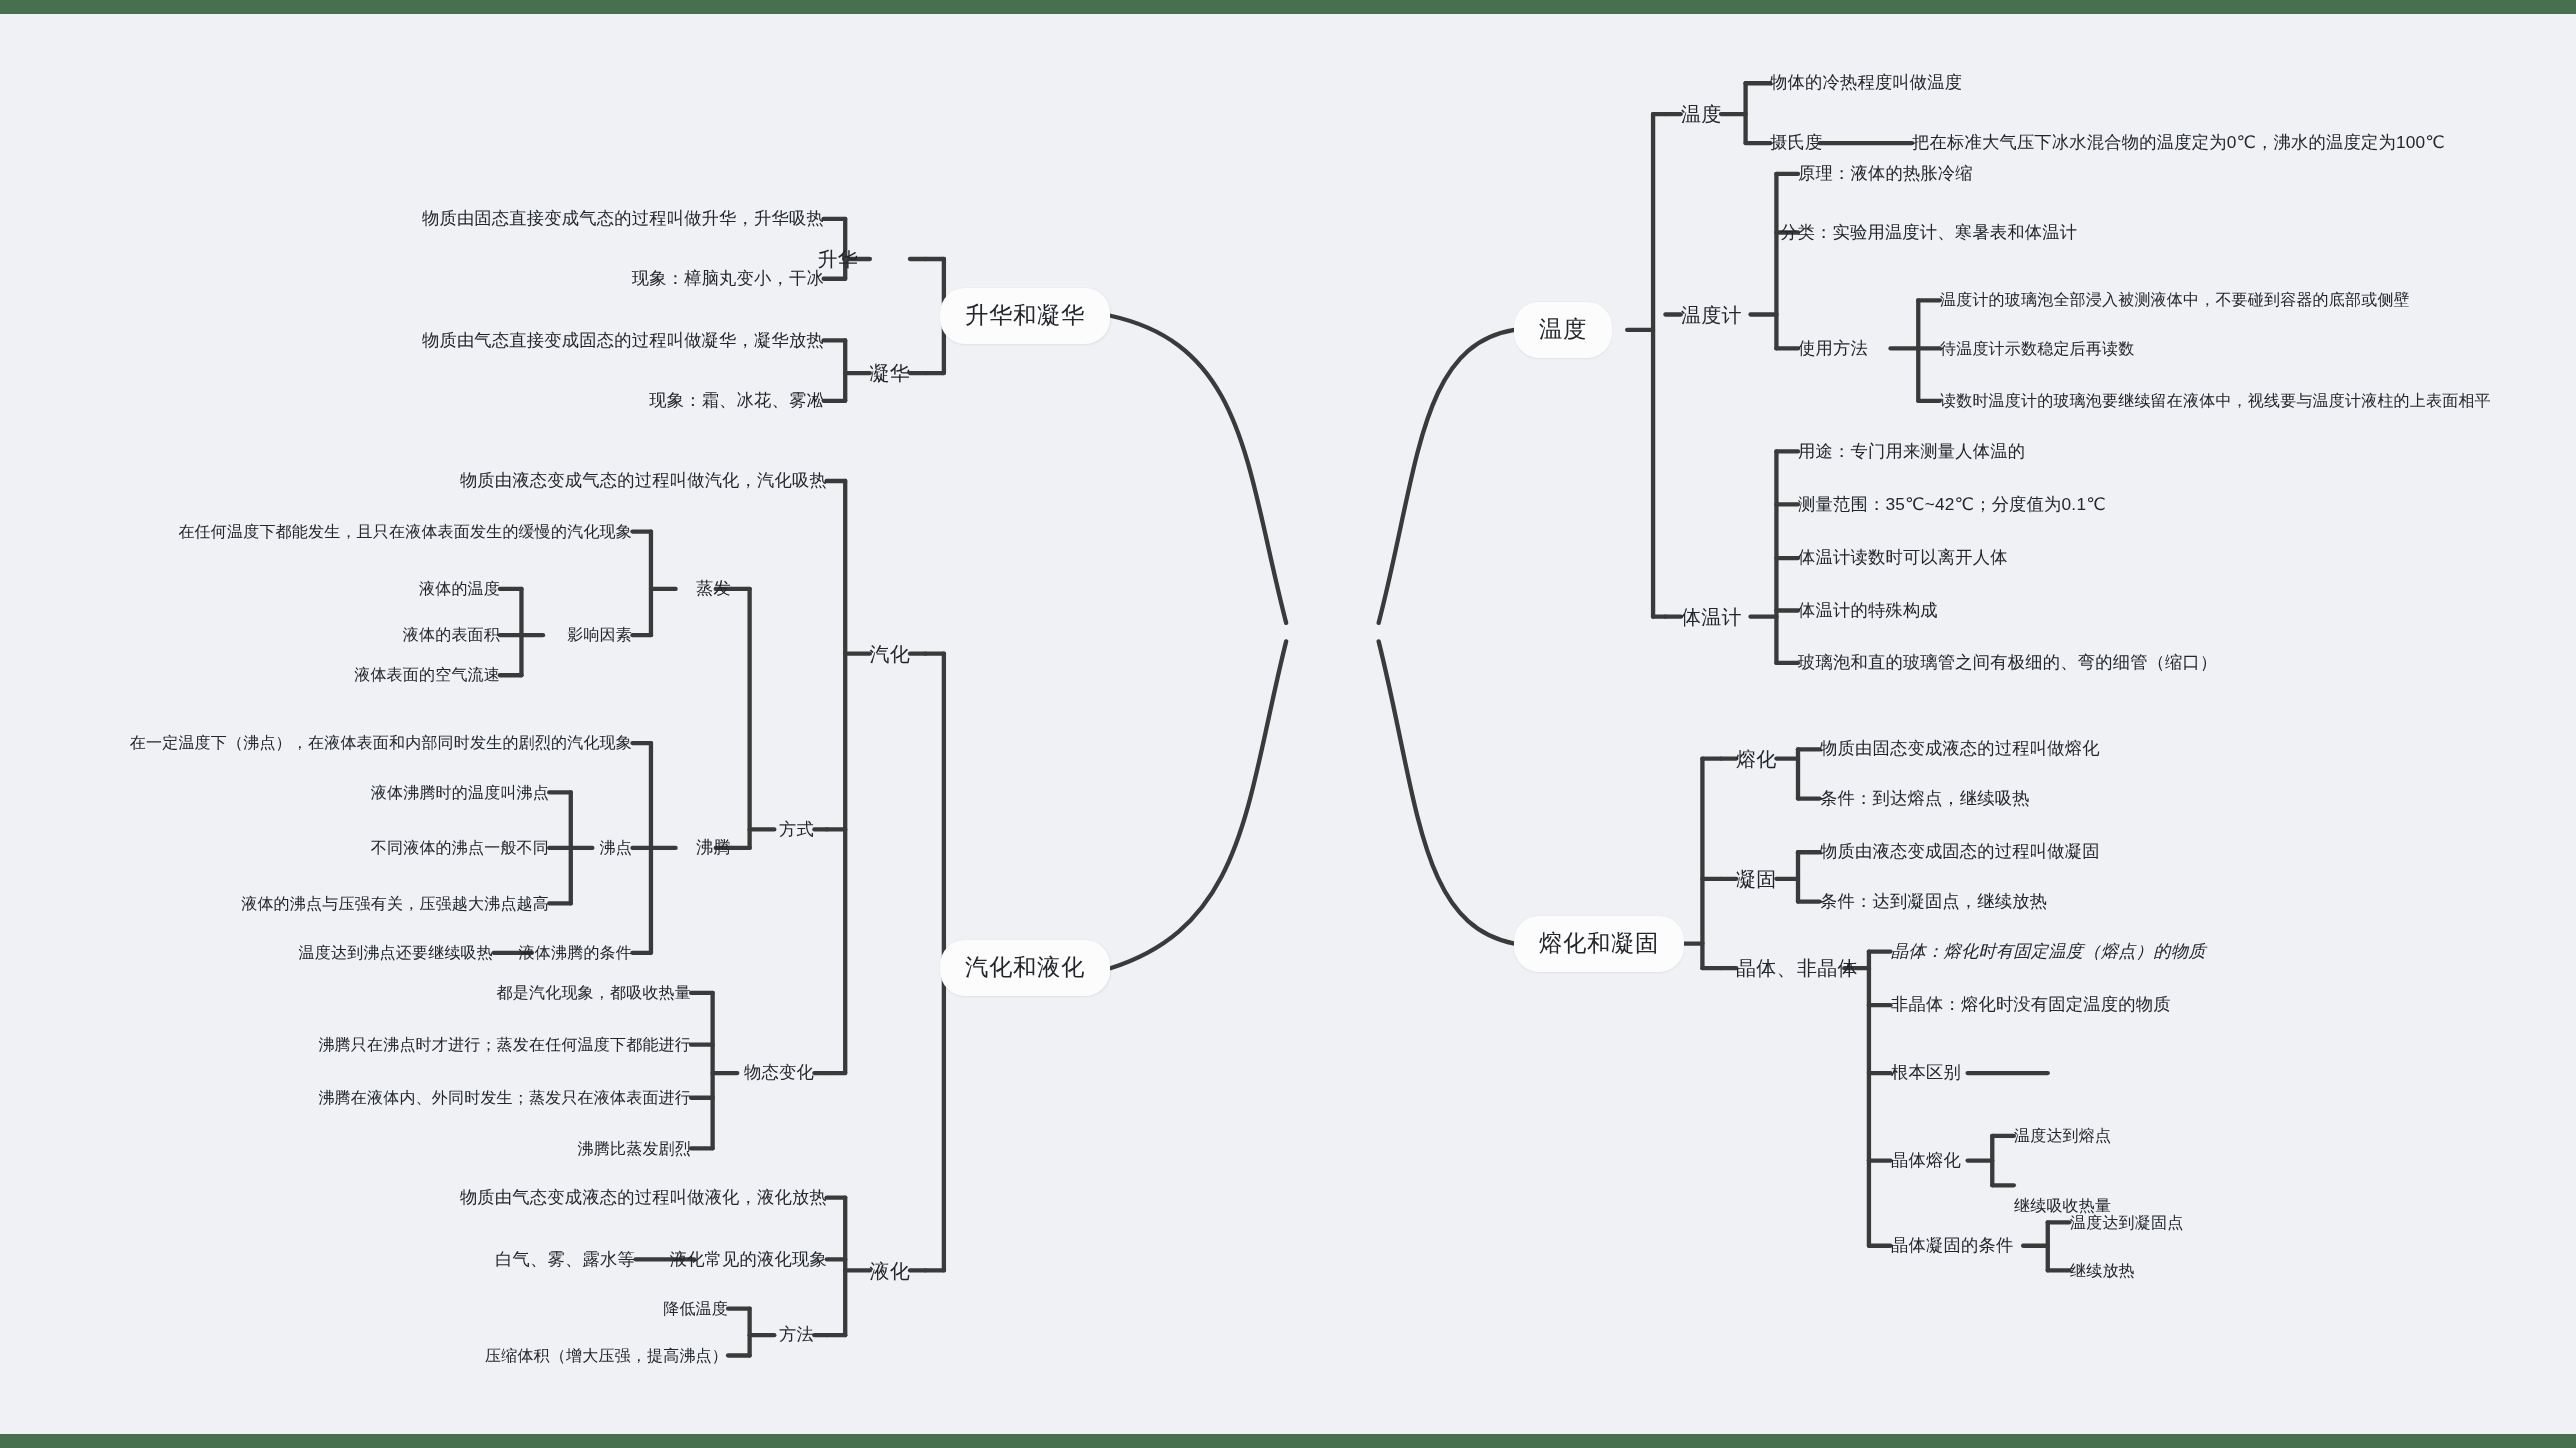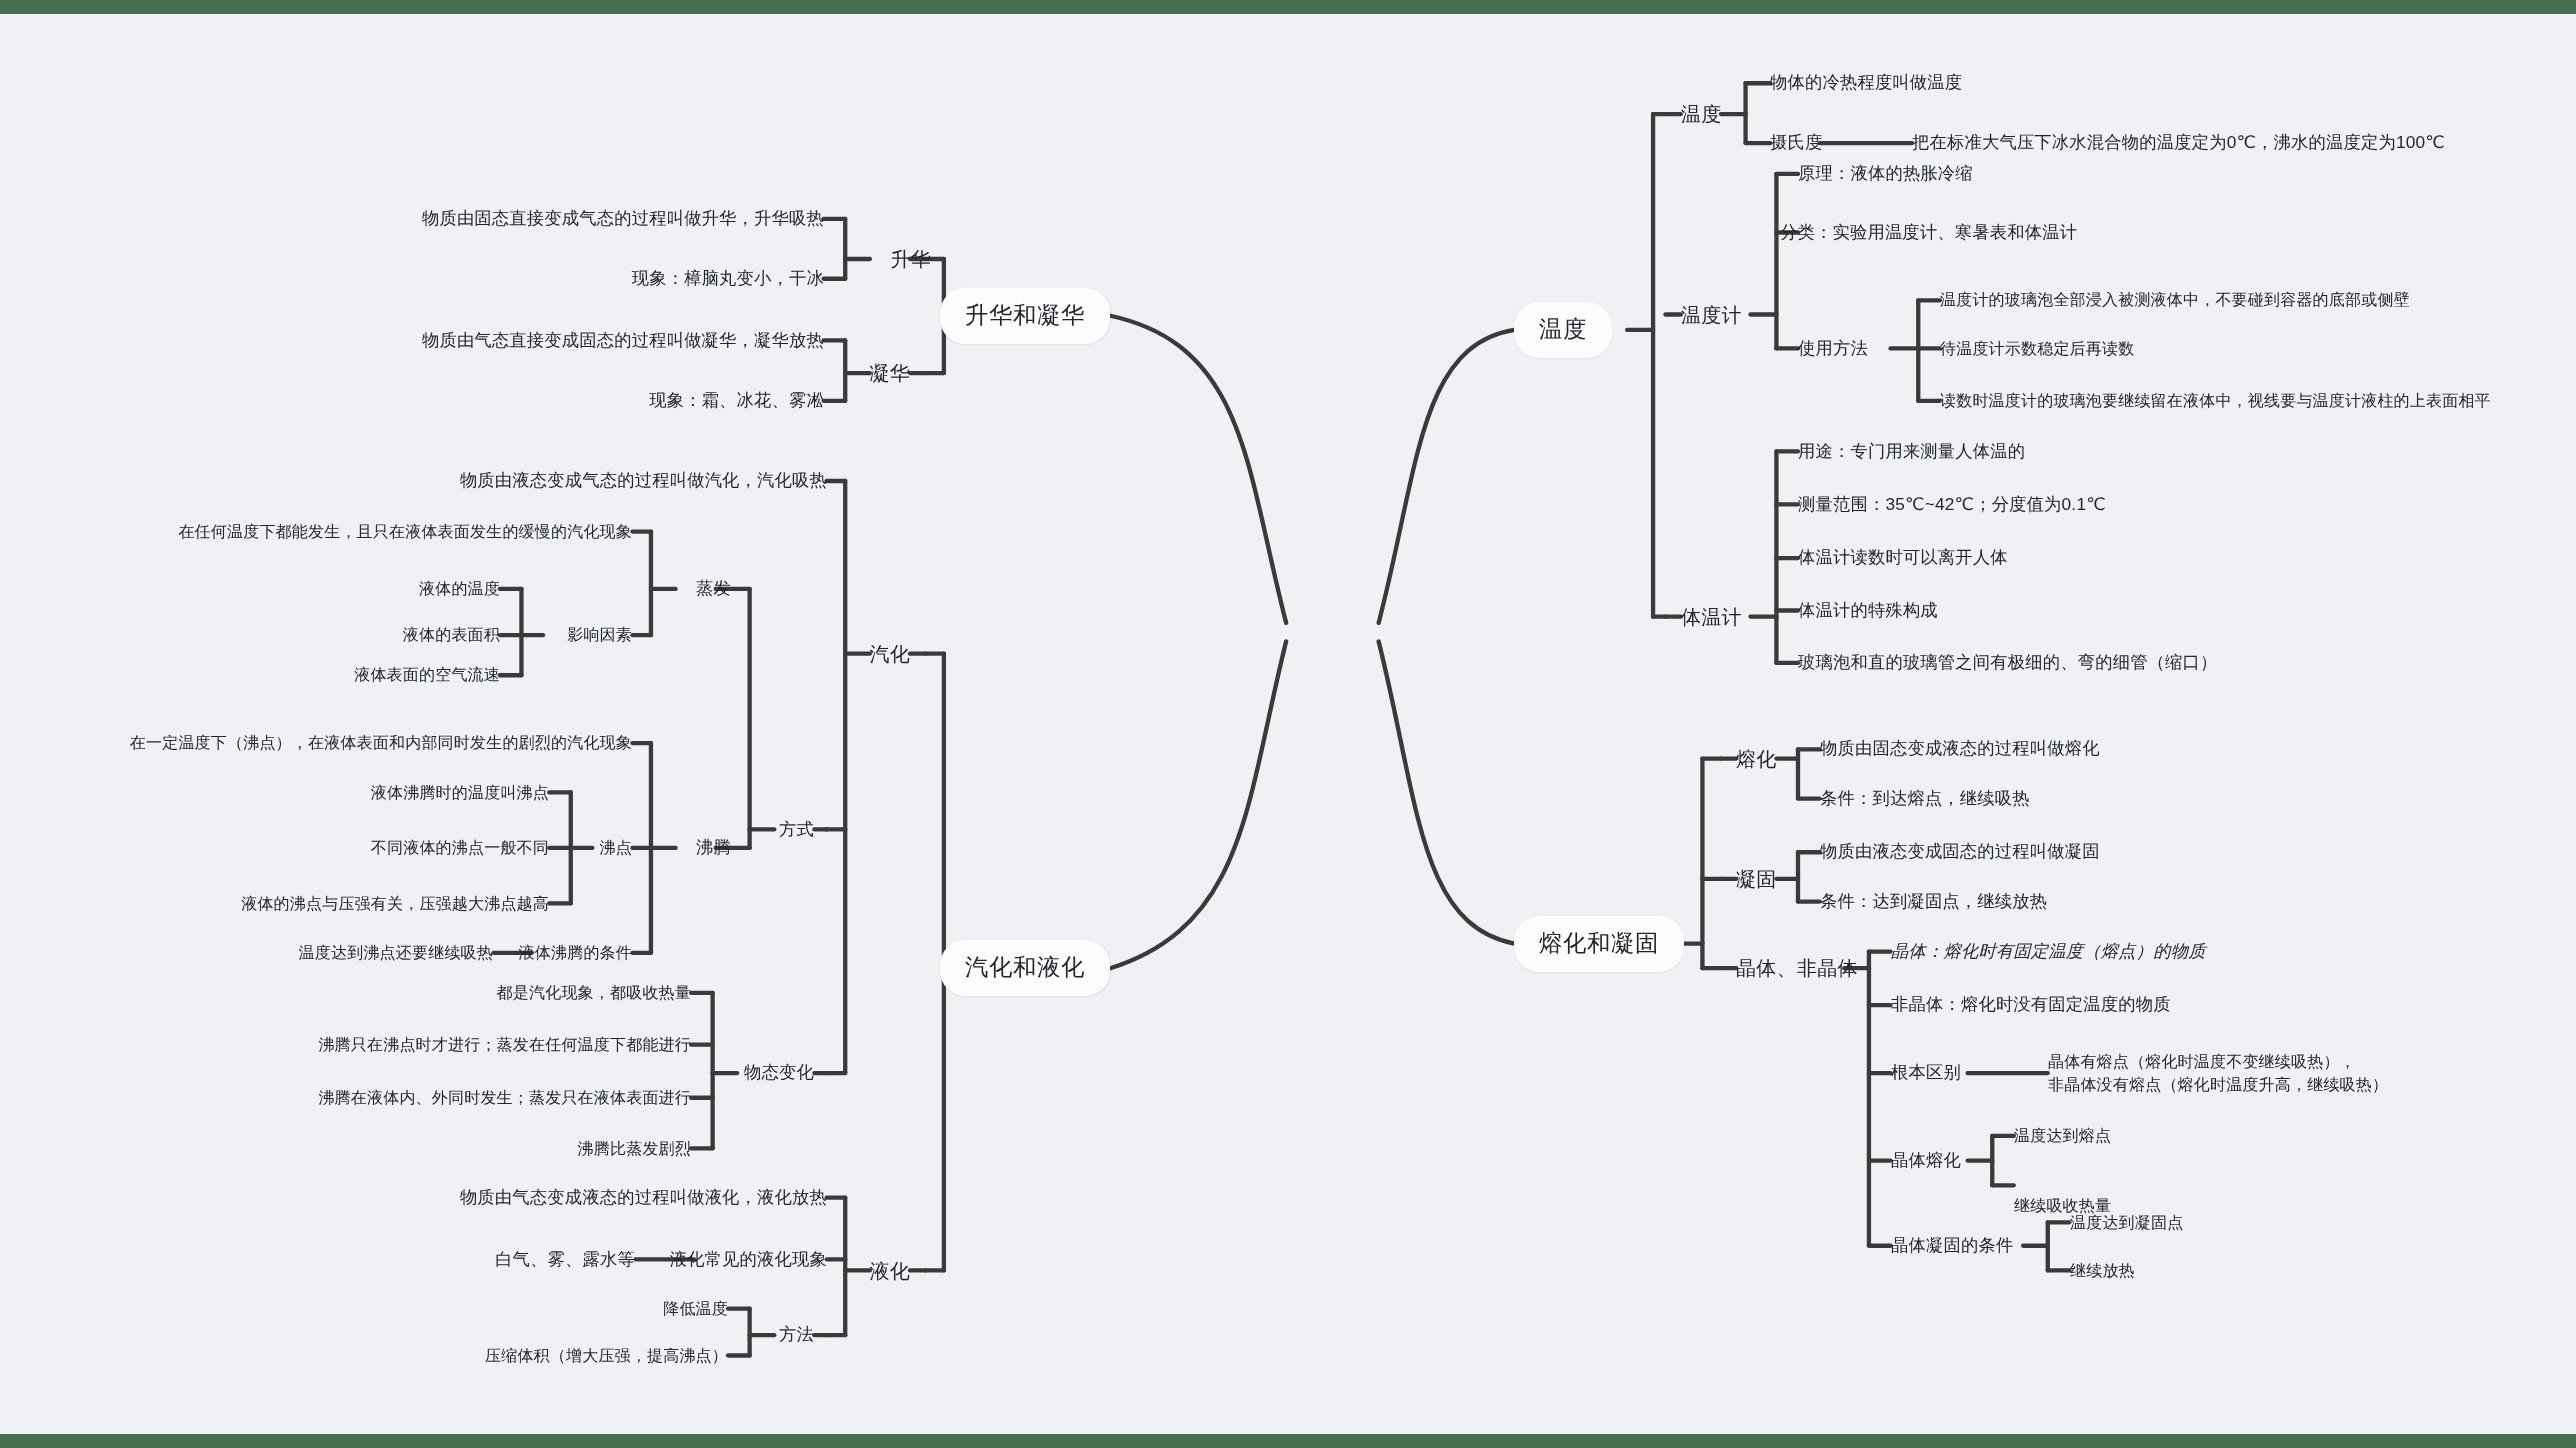--- a/index.html
+++ b/index.html
@@ -252,31 +252,30 @@
   <div class="node n3 l" style="left:1820px;top:799px;">条件：到达熔点，继续吸热</div>
 
   <div class="node n2 l" style="left:1736px;top:879px;">凝固</div>
   <div class="node n3 l" style="left:1820px;top:852px;">物质由液态变成固态的过程叫做凝固</div>
   <div class="node n3 l" style="left:1820px;top:902px;">条件：达到凝固点，继续放热</div>
 
   <div class="node n2 l" style="left:1736px;top:968px;">晶体、非晶体</div>
   <div class="node n3 l" style="left:1891px;top:952px;font-style:italic;">晶体：熔化时有固定温度（熔点）的物质</div>
   <div class="node n3 l" style="left:1891px;top:1005px;">非晶体：熔化时没有固定温度的物质</div>
   <div class="node n3 l" style="left:1891px;top:1073px;">根本区别</div>
-  <div class="node n4 l two" style="left:2048px;top:1073px;"><span>晶体有熔点（熔化时温度不变继续吸热），</span><br><span>非晶体没有熔点（熔化时温度升高，继续吸热）</span></div>
 
   <div class="node n3 l" style="left:1891px;top:1161px;">晶体熔化</div>
   <div class="node n4 l" style="left:2014px;top:1136px;">温度达到熔点</div>
   <div class="node n4 l" style="left:2014px;top:1186px;margin-top:20px;">继续吸收热量</div>
 
   <div class="node n3 l" style="left:1891px;top:1246px;">晶体凝固的条件</div>
   <div class="node n4 l" style="left:2070px;top:1223px;">温度达到凝固点</div>
   <div class="node n4 l" style="left:2070px;top:1271px;">继续放热</div>
 
-  <div class="node n2 r" style="left:931px;top:259px;">升华</div>
+  <div class="node n2 r" style="left:858px;top:259px;">升华</div>
   <div class="node n3 r" style="left:824px;top:219px;">物质由固态直接变成气态的过程叫做升华，升华吸热</div>
   <div class="node n3 r" style="left:824px;top:279px;">现象：樟脑丸变小，干冰</div>
 
   <div class="node n2 r" style="left:910px;top:373px;">凝华</div>
   <div class="node n3 r" style="left:824px;top:341px;">物质由气态直接变成固态的过程叫做凝华，凝华放热</div>
   <div class="node n3 r" style="left:824px;top:401px;">现象：霜、冰花、雾凇</div>
 
   <div class="node n2 r" style="left:910px;top:654px;">汽化</div>
   <div class="node n3 r" style="left:827px;top:481px;">物质由液态变成气态的过程叫做汽化，汽化吸热</div>
 

